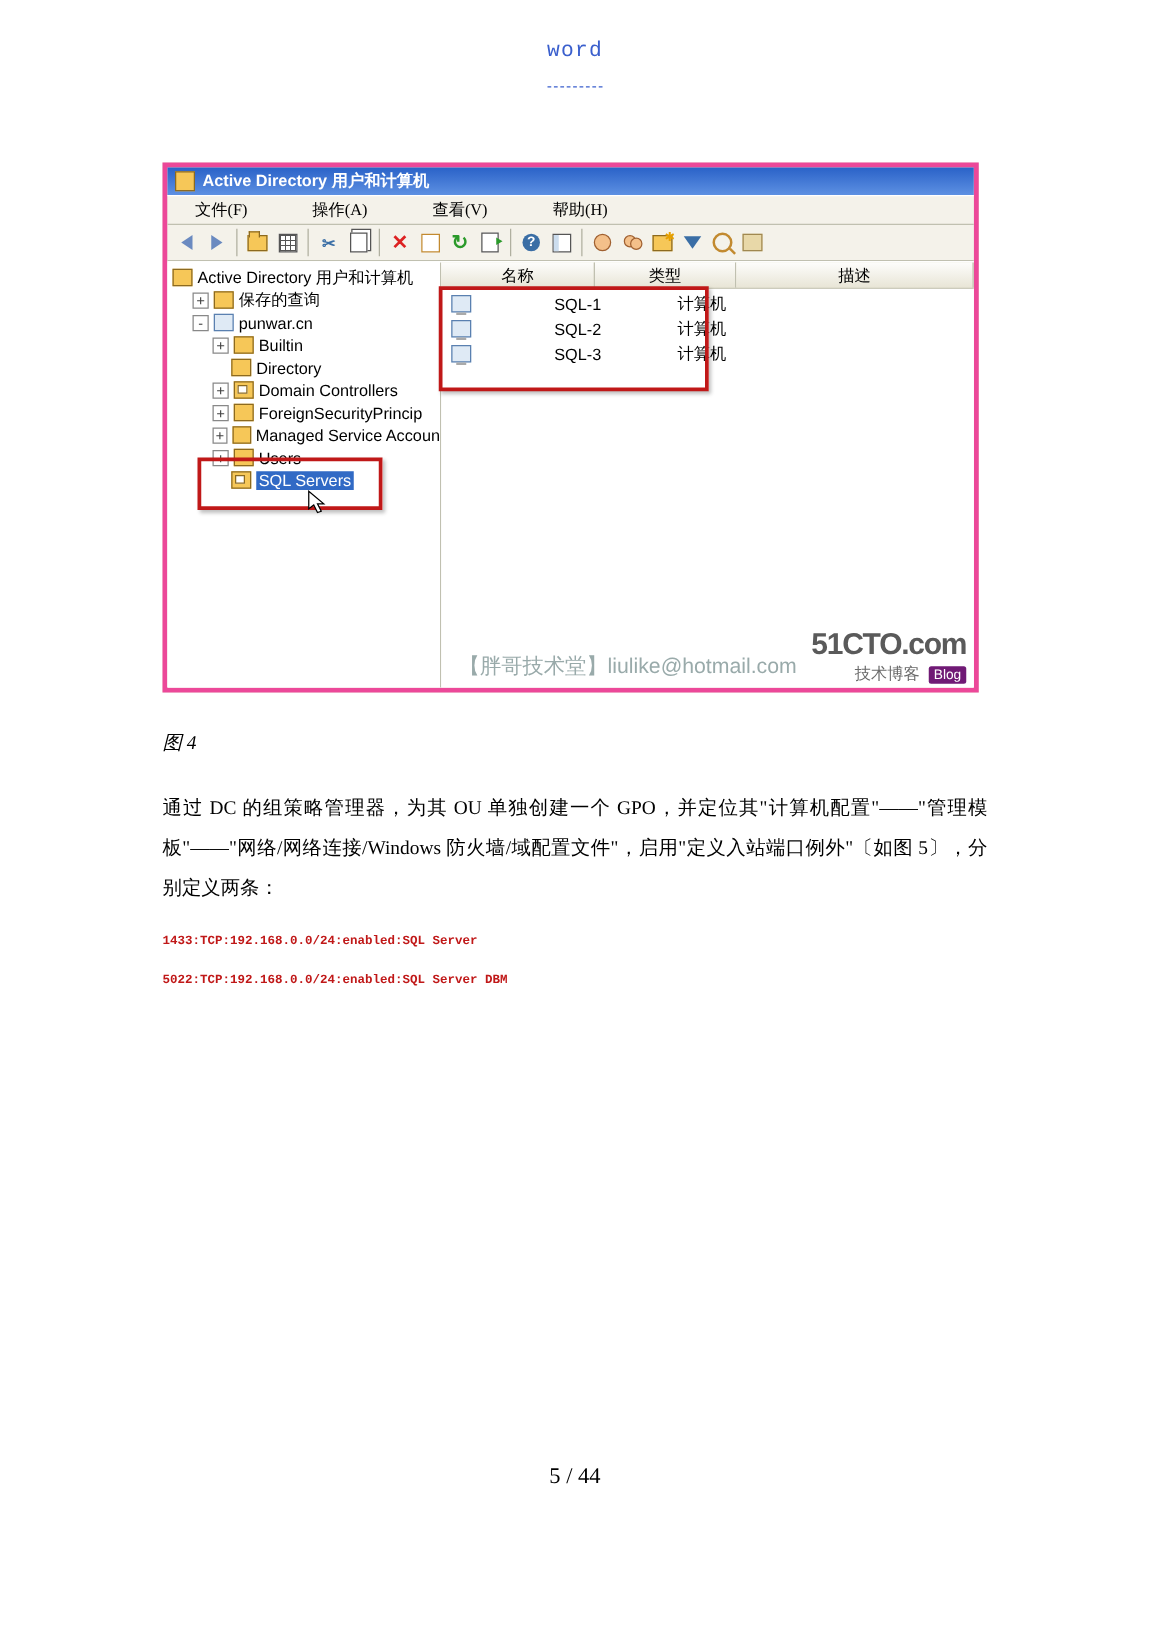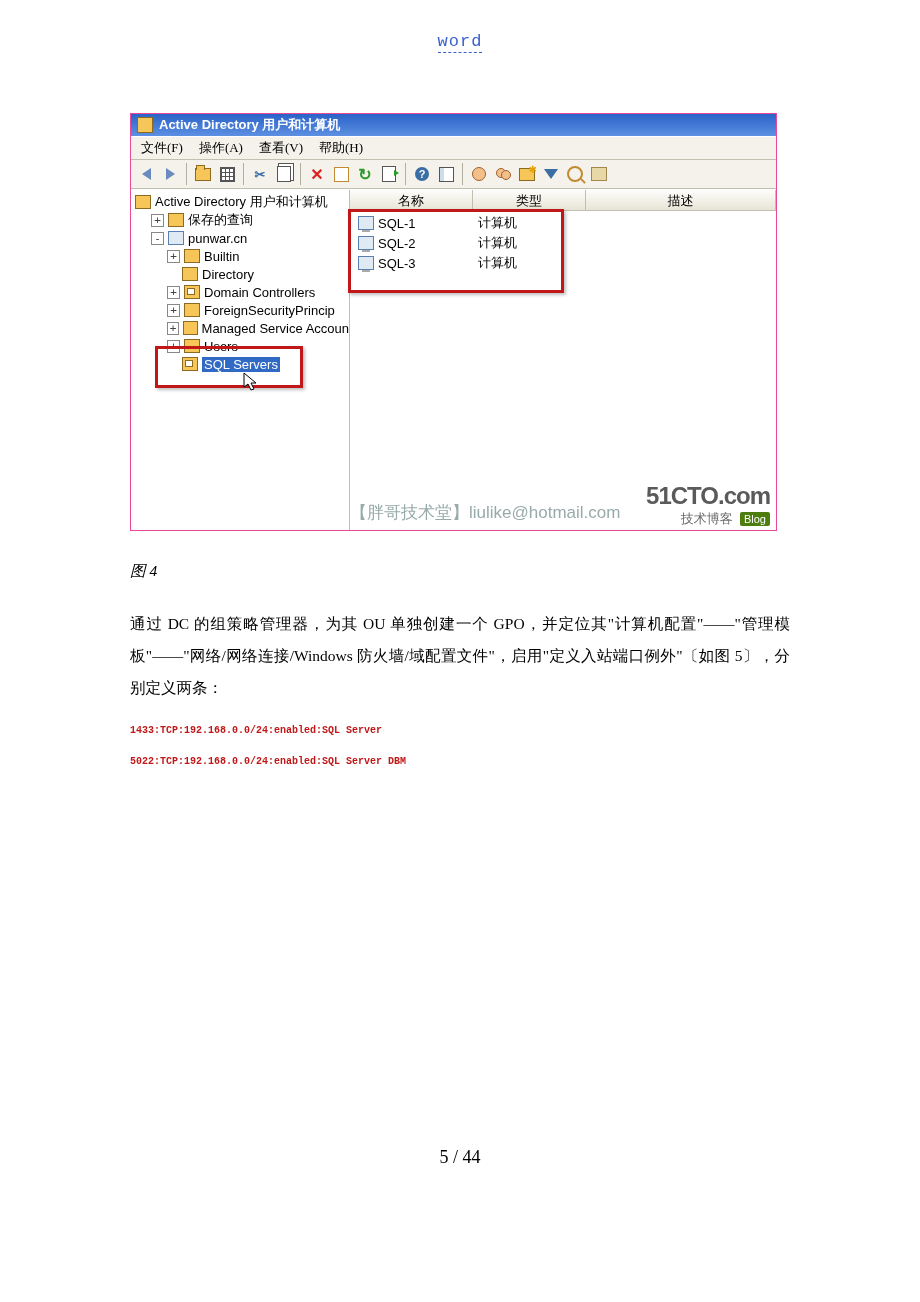--- a/index.html
+++ b/index.html
@@ -15,27 +15,27 @@
     padding: 32px 130px 40px 130px;
   }
   .header-word {
     text-align: center;
     color: #3a5fcd;
     font-family: "Courier New", monospace;
     font-size: 17px;
     letter-spacing: 1px;
     border-bottom: 1.5px dashed #3a5fcd;
     display: inline-block;
-    padding-bottom: 1px;
+    padding-bottom: 18px;
   }
   .header-wrap { text-align: center; margin-bottom: 60px; }
 
   
   .shot {
-    border: 1px solid #ec4899;
+    border: 4px solid #ec4899;
     background: #ece9d8;
     width: 645px;
     margin: 0 0 30px 0;
     font-family: "SimSun", "宋体", serif;
     font-size: 13px;
   }
   .titlebar {
     background: linear-gradient(#2a62c8, #5d90e2);
     color: #fff;
     height: 22px;
@@ -52,22 +52,23 @@
     border: 1px solid #8c6a20;
     margin-right: 6px;
   }
   .menubar {
     background: #f4f2ea;
     border-top: 1px solid #fff;
     border-bottom: 1px solid #c0c0b0;
     height: 22px;
     display: flex;
     align-items: center;
-    padding-left: 10px;
+    padding-left: 22px;
     font-size: 13px;
+    gap: 36px;
   }
   .menubar .menu-item { margin-right: 16px; }
 
   .toolbar {
     background: #f4f2ea;
     border-bottom: 1px solid #c0c0b0;
     height: 28px;
     display: flex;
     align-items: center;
     padding-left: 4px;
@@ -184,29 +185,29 @@
   .tree-root{background:#f6c758;border:1px solid #8c6a20;}
   .tree-sel {background:#316ac5;color:#fff;padding:0 2px;}
   .ind0{padding-left:4px}.ind1{padding-left:20px}.ind2{padding-left:36px}
 
   .cursor {
     position:absolute;left:112px;top:182px;width:16px;height:20px;pointer-events:none;
   }
   .cursor svg{width:16px;height:20px;}
 
   .watermark-left {
-    position:absolute;left:0;bottom:6px;color:#9aa;font-size:17px;
+    position:absolute;left:14px;bottom:6px;color:#9aa;font-size:17px;
     font-family:"Microsoft YaHei","SimHei",sans-serif;
   }
   .watermark-right {
     position:absolute;right:6px;bottom:2px;text-align:right;
   }
   .wm-big{font-family:Arial,sans-serif;font-size:24px;font-weight:bold;color:#5a5a5a;letter-spacing:-1px;margin-left:40px;}
   .wm-sub{font-family:"Microsoft YaHei",sans-serif;font-size:13px;color:#6a6a6a;}
-  .wm-blog{display:inline-block;background:#4d7c0f;color:#fff;font-size:11px;padding:1px 4px;border-radius:2px;margin-left:4px;font-family:Arial,sans-serif;}
+  .wm-blog{display:inline-block;background:#701a75;color:#fff;font-size:11px;padding:1px 4px;border-radius:2px;margin-left:4px;font-family:Arial,sans-serif;}
 
   .caption { margin: 0 0 26px 0; font-style: italic; }
   .para { line-height: 2.05; margin: 0 0 22px 0; text-align: justify;}
   .code-red {
     font-family: "Courier New", monospace;
     color: #c01818;
     font-weight: bold;
     font-size: 10px;
     margin: 0 0 20px 0;
     letter-spacing: 0px;
@@ -358,21 +359,21 @@
             </svg>
         </div>
       </div>
 
       <div class="listpane">
         <div class="list-header">
           <div class="col col-name">名称</div>
           <div class="col col-type">类型</div>
           <div class="col col-desc">描述</div>
         </div>
-        <div class="list-body" style="position:relative;">
+        <div class="list-body" style="position:relative;text-align:right;">
           <div class="list-row">
             <span class="comp-icon"></span>
             <span class="rn">SQL-1</span>
             <span class="rt">计算机</span>
           </div>
           <div class="list-row">
             <span class="comp-icon"></span>
             <span class="rn">SQL-2</span>
             <span class="rt">计算机</span>
           </div>

